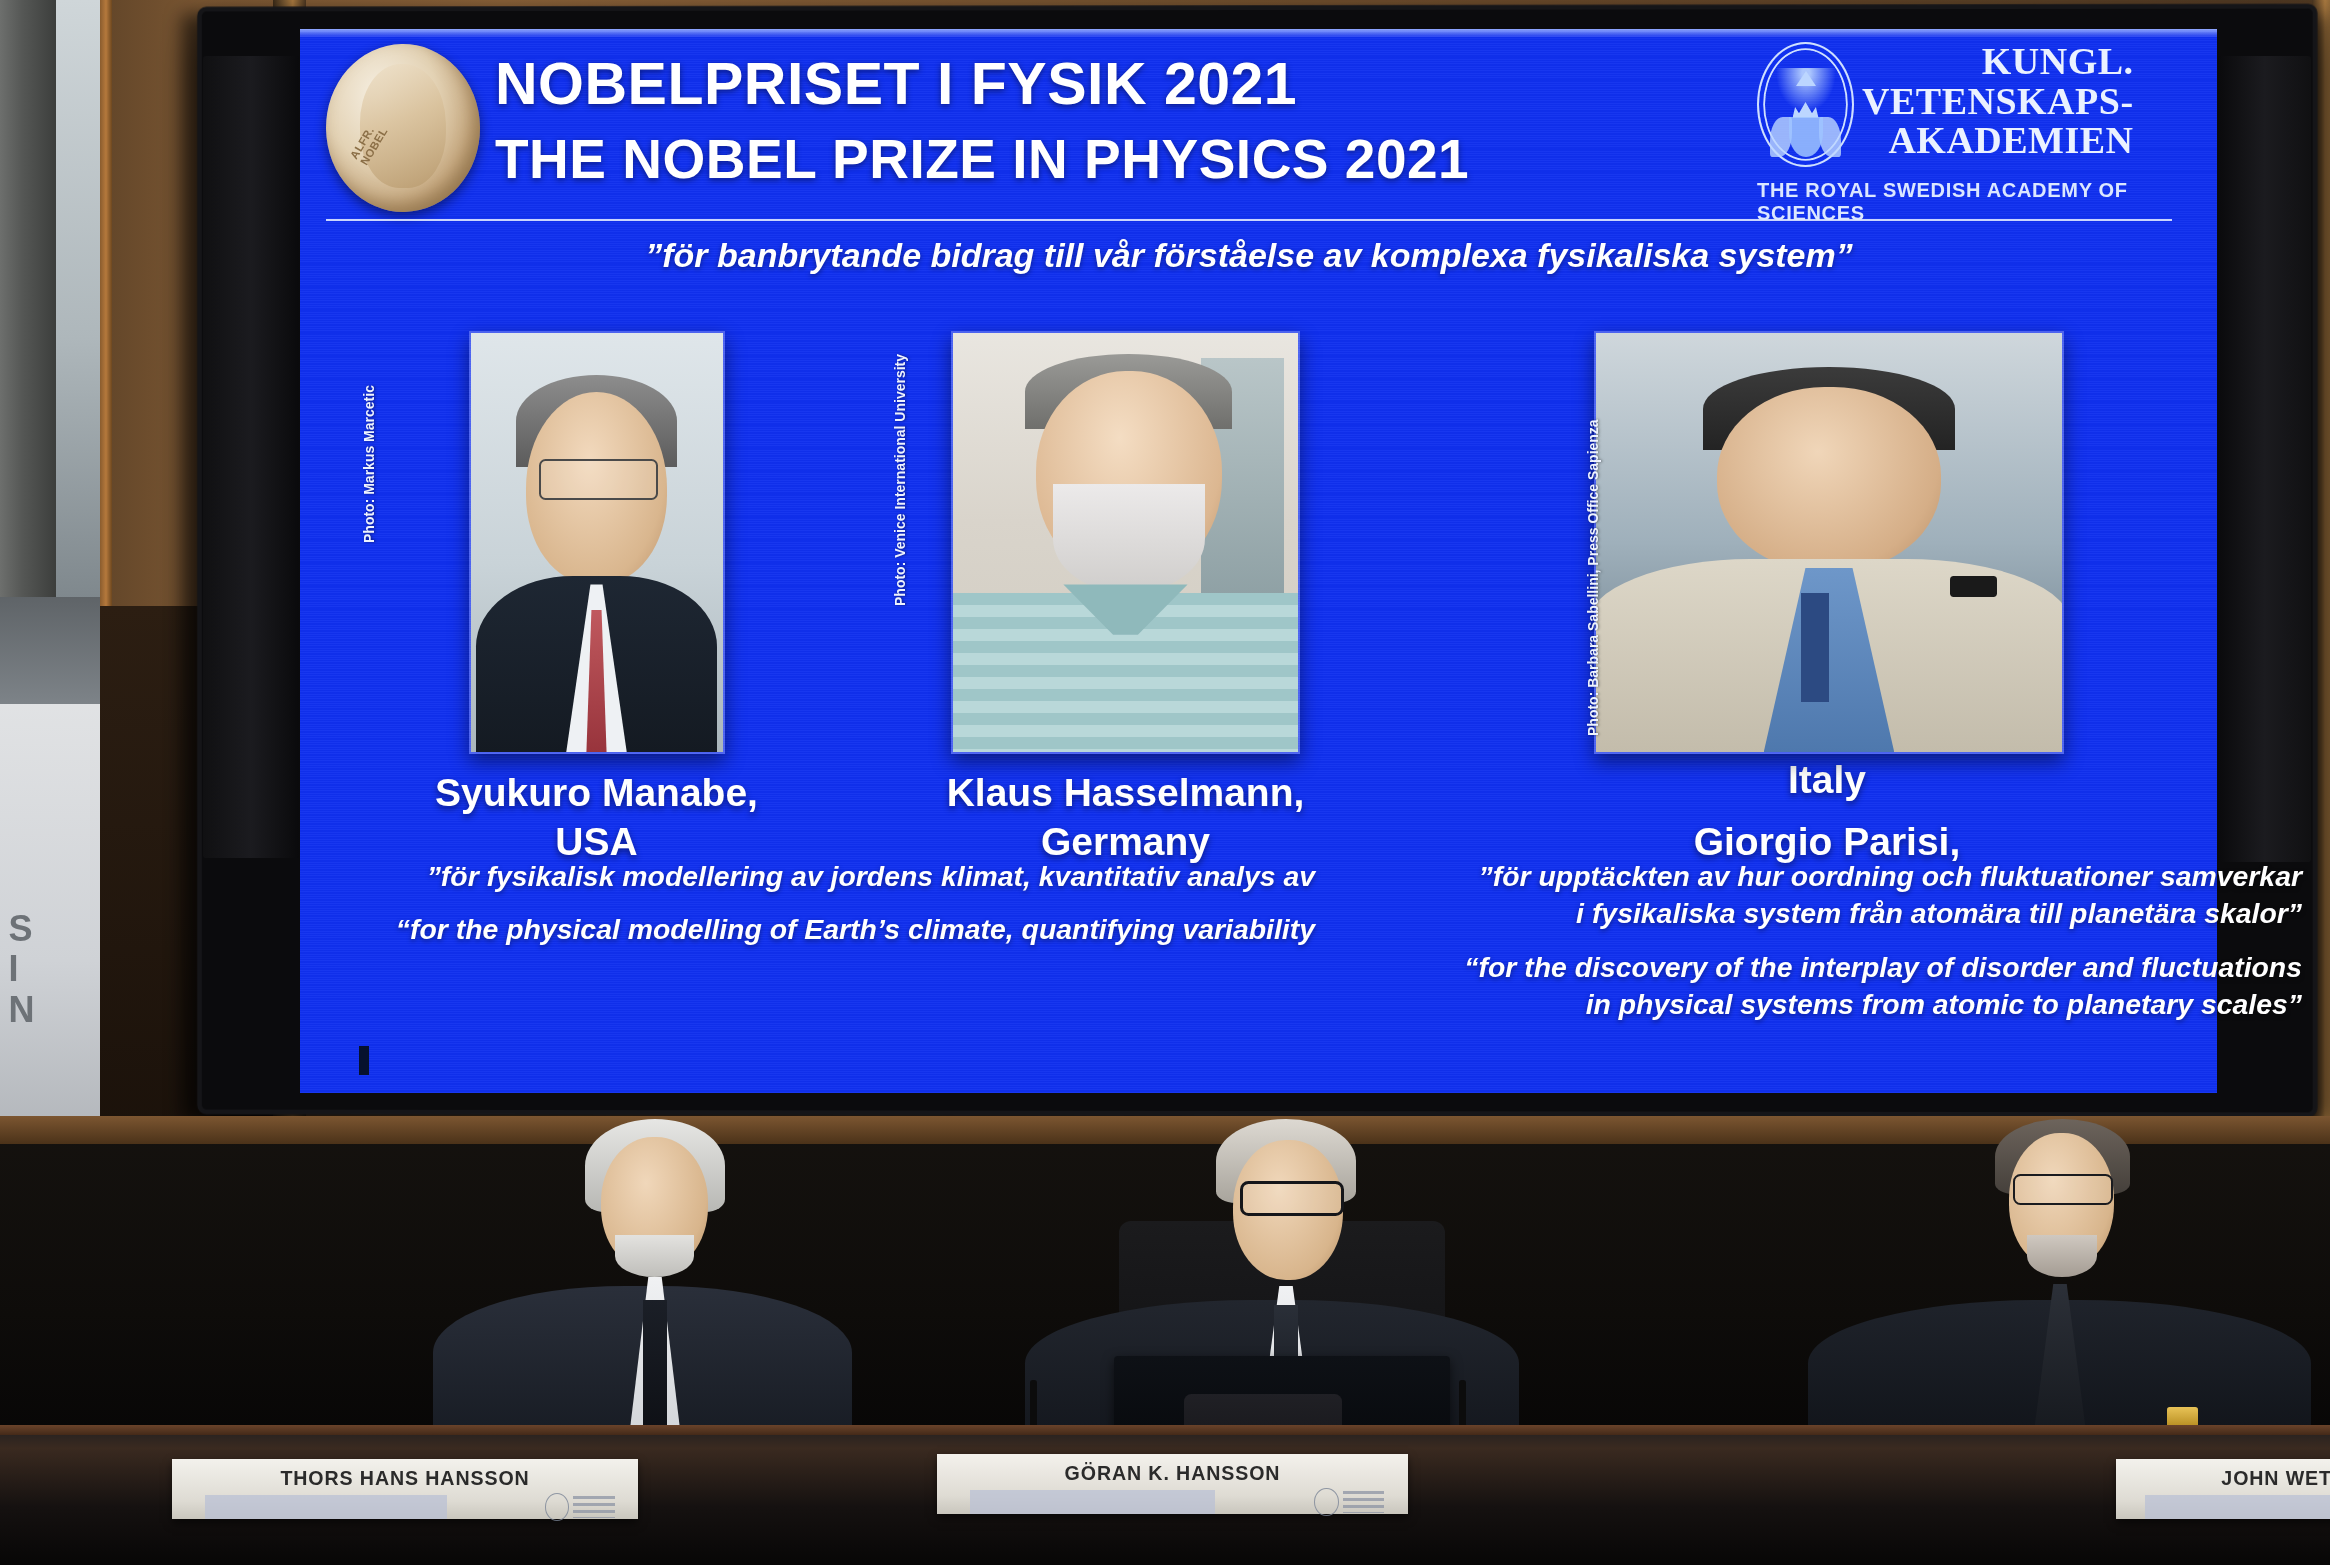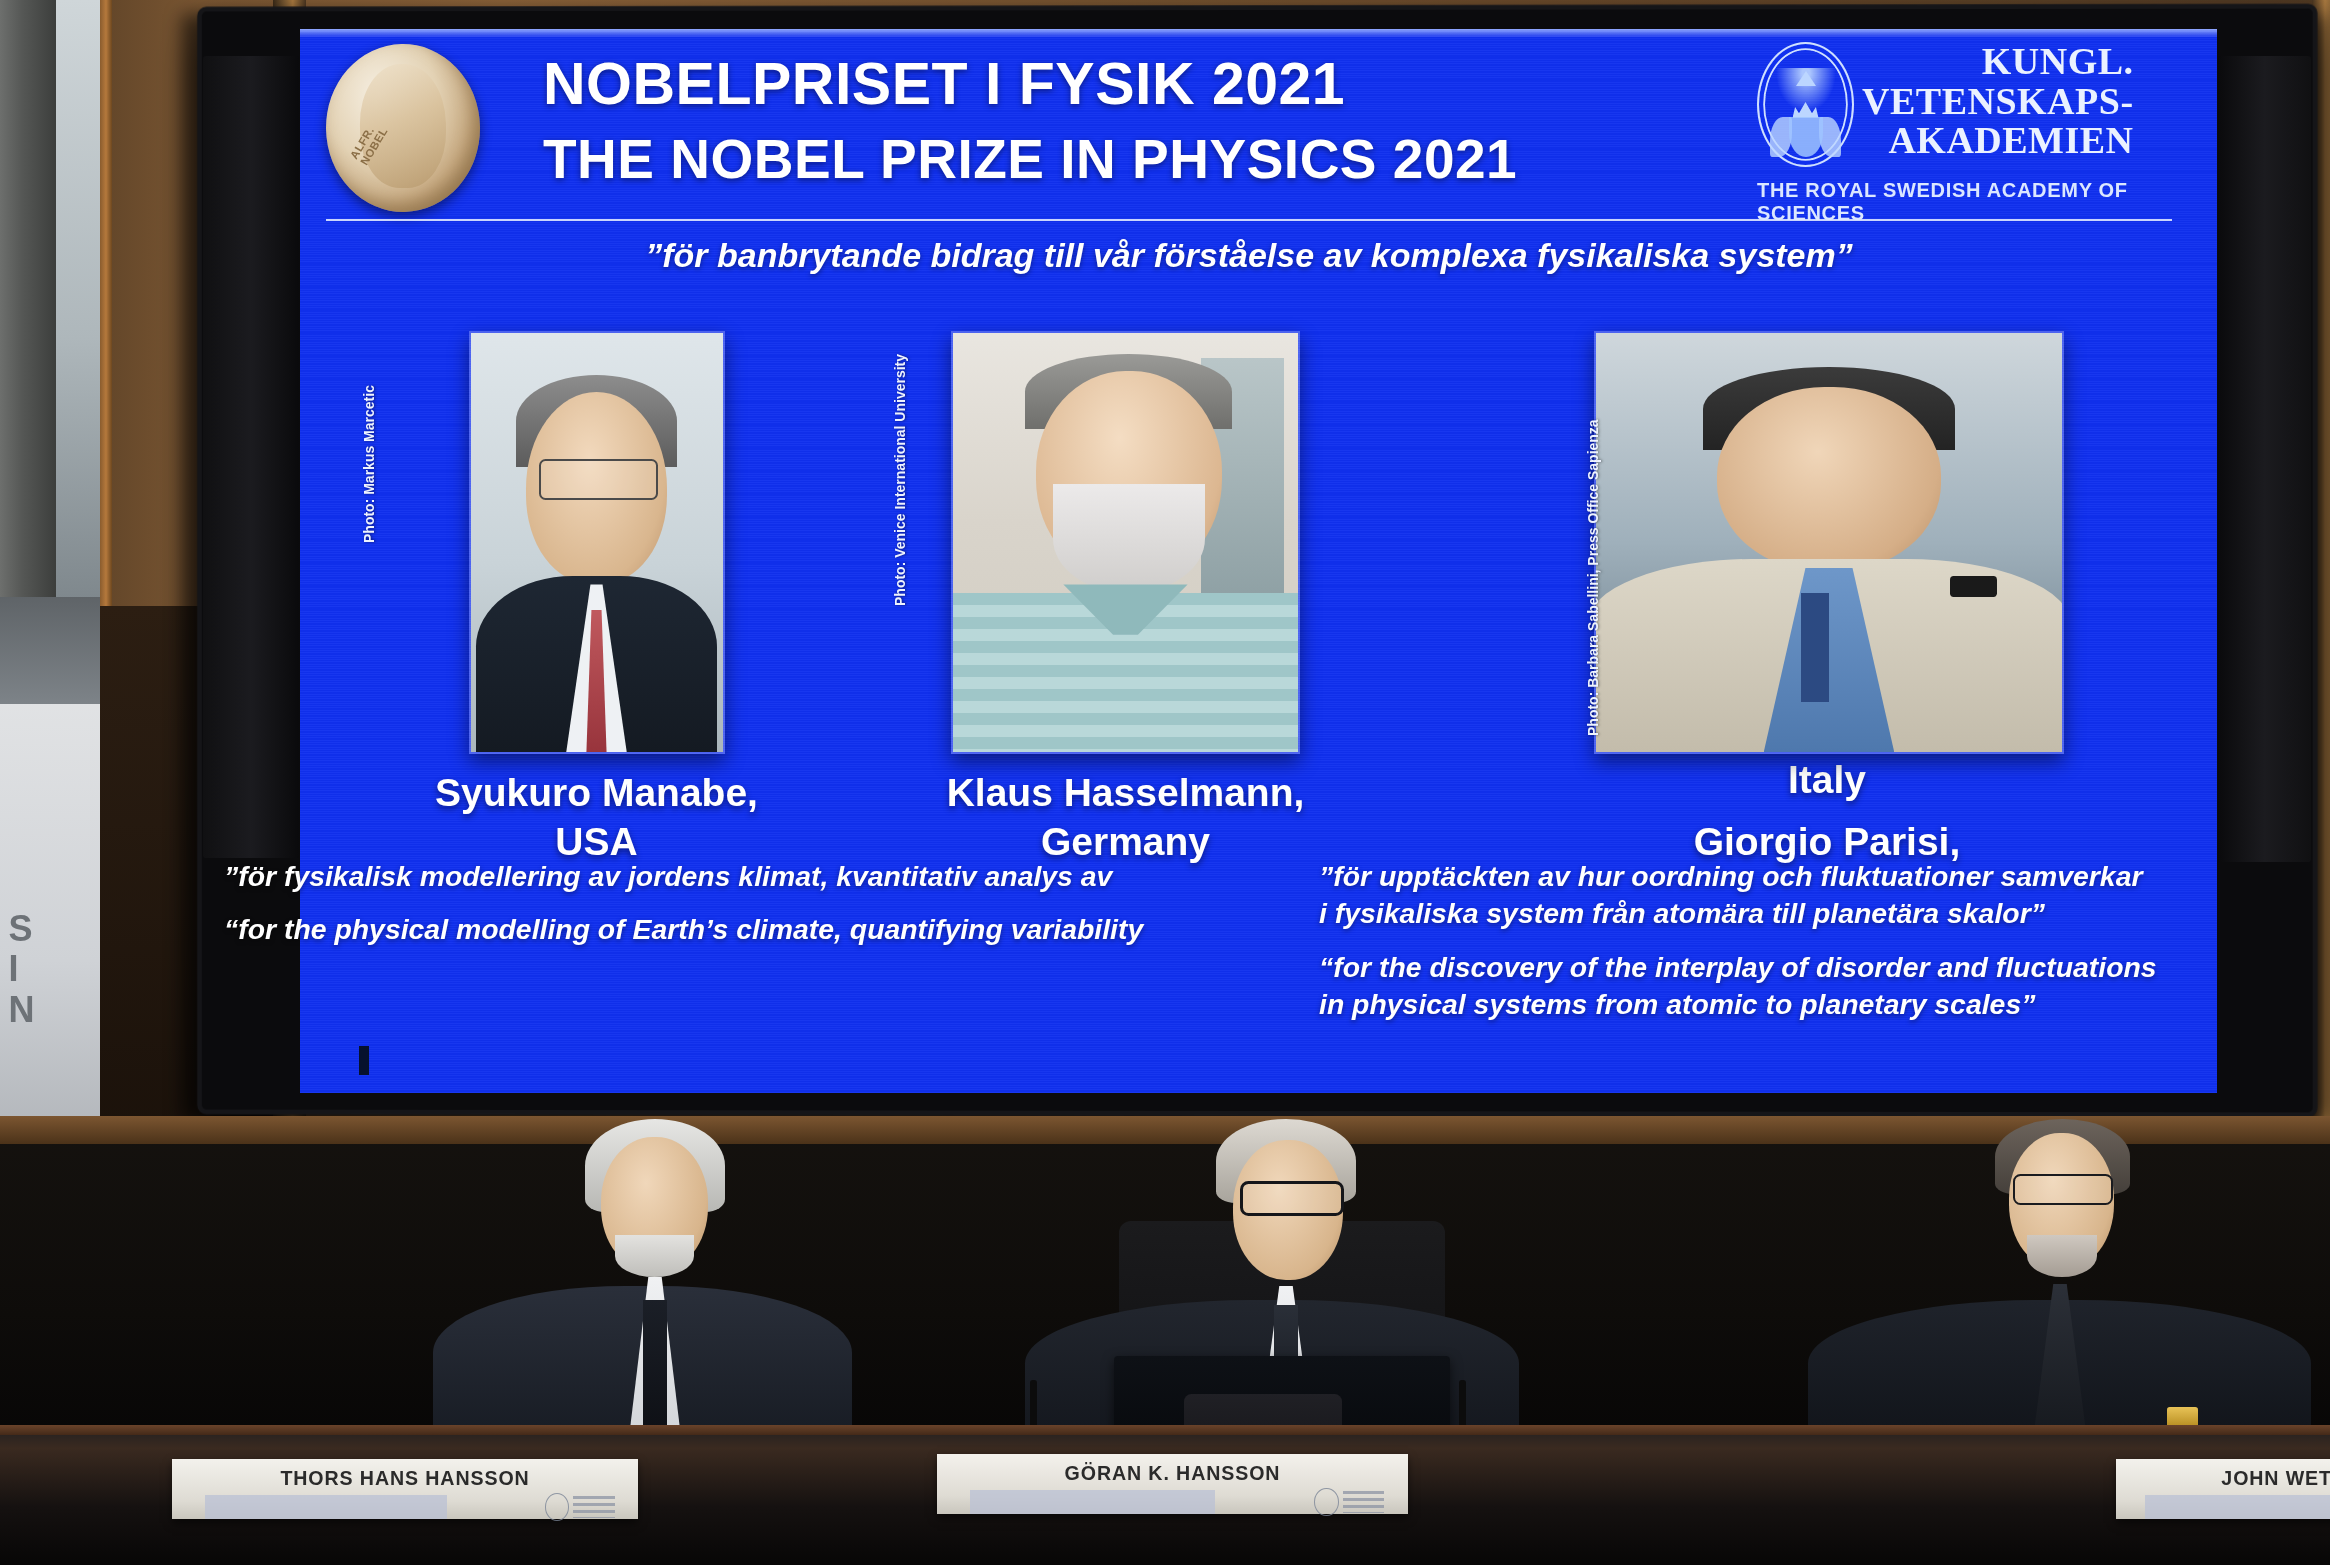--- a/index.html
+++ b/index.html
@@ -51,21 +51,21 @@
   
   .medal{position:absolute;left:326px;top:44px;width:154px;height:168px;border-radius:50%;
         background:radial-gradient(ellipse at 35% 30%,#f6efe2 0%,#e3d2b4 40%,#c6a87f 68%,#9b7d53 100%);
         box-shadow:0 4.7px 12px rgba(0,0,0,.45), inset -6.5px -8.4px 16px rgba(120,90,50,.5);
         transform:rotate(-1deg);}
   .medal-face{position:absolute;left:22%;top:12%;width:56%;height:74%;border-radius:48% 48% 45% 45%;
         background:linear-gradient(160deg,#efe2cb 0%,#d8c09a 45%,#b89a6e 100%);opacity:.85;}
   .medal-txt{position:absolute;left:10%;top:44%;width:46%;color:#8b6f47;font-size:11.2px;
         font-weight:700;line-height:1.1;transform:rotate(-58deg);letter-spacing:0.5px;}
 
-  .titles{position:absolute;left:543px;top:51px;}
+  .titles{position:absolute;left:495px;top:51px;}
   .t1,.t2{color:#ffffff;font-weight:800;letter-spacing:0.5px;
         text-shadow:0 2.3px 6.5px rgba(0,0,0,.45);white-space:nowrap;}
   .t1{font-size:59px;line-height:1.14;}
   .t2{font-size:55px;line-height:1.18;margin-top:8.4px;text-align:right;}
 
   .academy{position:absolute;left:1757px;top:42px;width:419px;
         display:flex;flex-direction:column;align-items:flex-start;}
   .acad-row{display:flex;align-items:flex-start;gap:8px;text-align:right;}
   .seal{width:93px;height:121px;border-radius:50%;flex:0 0 auto;position:relative;
         border:2.3px solid #cfe0ff;box-shadow:inset 0 0 0 4.2px #1030ef, inset 0 0 0 6px #cfe0ff;}
@@ -140,21 +140,21 @@
   .hairC{position:absolute;left:23%;top:8%;width:54%;height:20%;border-radius:50% 50% 0 0;
         background:linear-gradient(180deg,#3b3b3b,#232323);}
   .jacketC{position:absolute;left:-2%;top:54%;width:104%;height:46%;
         background:linear-gradient(180deg,#ddd7c8,#c3bcab);border-radius:34% 34% 0 0;}
   .shirtC{position:absolute;left:36%;top:56%;width:28%;height:44%;
         background:linear-gradient(180deg,#6e97c9,#4e78ad);clip-path:polygon(32% 0,68% 0,100% 100%,0 100%);}
   .lanyardC{position:absolute;left:44%;top:62%;width:6%;height:26%;background:#2c4a82;}
   .micC{position:absolute;right:14%;top:58%;width:10%;height:5%;background:#1a1a1a;border-radius:3.7px;}
 
   
-  .cite-col{position:absolute;text-align:left;color:#fff;font-style:italic;font-weight:800;
+  .cite-col{position:absolute;text-align:right;color:#fff;font-style:italic;font-weight:800;
         text-shadow:0 2.3px 5.6px rgba(0,0,0,.4);}
   .cite-col .sv{font-size:28.4px;line-height:1.32;}
   .cite-col .en{font-size:28.4px;line-height:1.32;margin-top:16px;}
   .cursor{position:absolute;left:359px;top:1046px;width:10.3px;height:29px;background:#06112e;}
 
   
   .table-front{position:absolute;left:0;top:1435px;width:2514px;height:131px;
         background:linear-gradient(180deg,#2b2320 0%,#3a2a20 10%,#151110 55%,#070606 100%);}
   .table-edge{position:absolute;left:0;top:1425px;width:2514px;height:12px;
         background:linear-gradient(180deg,#6a432a,#3c2415);}

